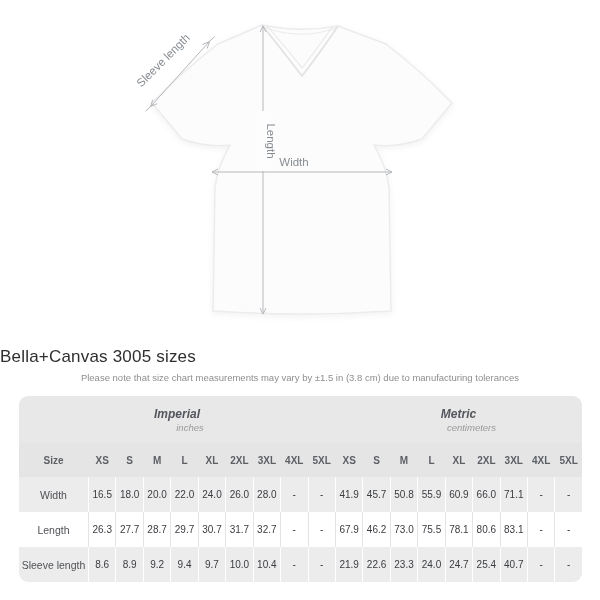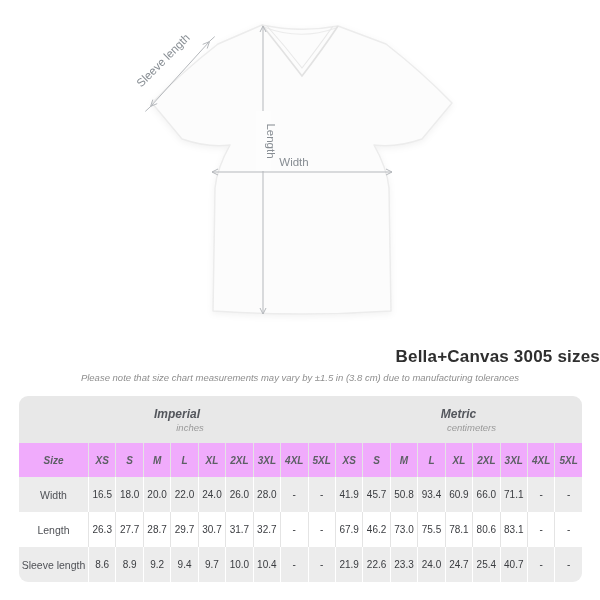--- a/index.html
+++ b/index.html
@@ -1,37 +1,37 @@
 <!DOCTYPE html>
 <html><head>
 <meta charset="utf-8">
 <style>
   * { margin:0; padding:0; box-sizing:border-box; }
   body { font-family: "Liberation Sans", sans-serif; background:#fff; }
   .stage { position:relative; width:600px; height:600px; background:#ffffff; overflow:hidden; }
 
   .shirt-svg { position:absolute; top:0; left:0; }
 
-  .title { position:absolute; top:347px; left:0; width:600px; text-align:right;
-           font-size:17px; font-weight:bold; color:#2f2f2f; letter-spacing:0.2px; }
+  .title { position:absolute; top:347px; left:0; width:600px; text-align:left;
+           font-size:17px; font-weight:normal; color:#2f2f2f; letter-spacing:0.2px; }
   .subtitle { position:absolute; top:372px; left:0; width:600px; text-align:center;
-              font-style:italic; font-size:9.5px; color:#8e8e8e; }
+              font-size:9.5px; color:#8e8e8e; }
 
   .sizetable-wrap { position:absolute; top:396px; left:19px; width:563px;
                     border-radius:9px; overflow:hidden; }
   table { border-collapse:separate; border-spacing:0; width:100%; table-layout:fixed; }
   col.c-label { width:69px; }
 
   th, td { text-align:center; vertical-align:middle; font-weight:normal; padding:0; }
 
   tr.section-row th { height:47px; background:#e8e8e8; }
   .section-name { font-size:12px; font-weight:bold; font-style:italic; color:#53565c; line-height:1.35; }
   .section-sub  { font-size:9.5px; font-style:italic; color:#9a9a9a; line-height:1.2;padding-left:26px; }
 
-  tr.size-row th { height:34px; background:#f0abfc; font-size:10px; font-weight:bold; color:#5c5f64;font-style:italic; }
+  tr.size-row th { height:34px; background:#e5e5e5; font-size:10px; font-weight:bold; color:#5c5f64; }
   tr.size-row th + th { border-left:1px solid #e4e4e4; }
 
   tr.data-row th, tr.data-row td { height:35px; font-size:10px; }
   tr.data-row th { font-weight:normal; color:#4f5156; font-size:10.5px; }
   tr.data-row td { font-weight:normal; color:#3a3c40; }
   tr.row-white th, tr.row-white td { background:#ffffff; }
   tr.row-white td { border-left:1px solid #e4e4e4; }
   tr.row-gray th, tr.row-gray td { background:#ececec; }
   tr.row-gray td { border-left:1px solid #ffffff; }
 </style>
@@ -158,21 +158,21 @@
             <td>20.0</td>
             <td>22.0</td>
             <td>24.0</td>
             <td>26.0</td>
             <td>28.0</td>
             <td>-</td>
             <td>-</td>
             <td>41.9</td>
             <td>45.7</td>
             <td>50.8</td>
-            <td>93.4</td>
+            <td>55.9</td>
             <td>60.9</td>
             <td>66.0</td>
             <td>71.1</td>
             <td>-</td>
             <td>-</td>
           </tr>
           <tr class="data-row row-white">
             <th>Length</th>
             <td>26.3</td>
             <td>27.7</td>

